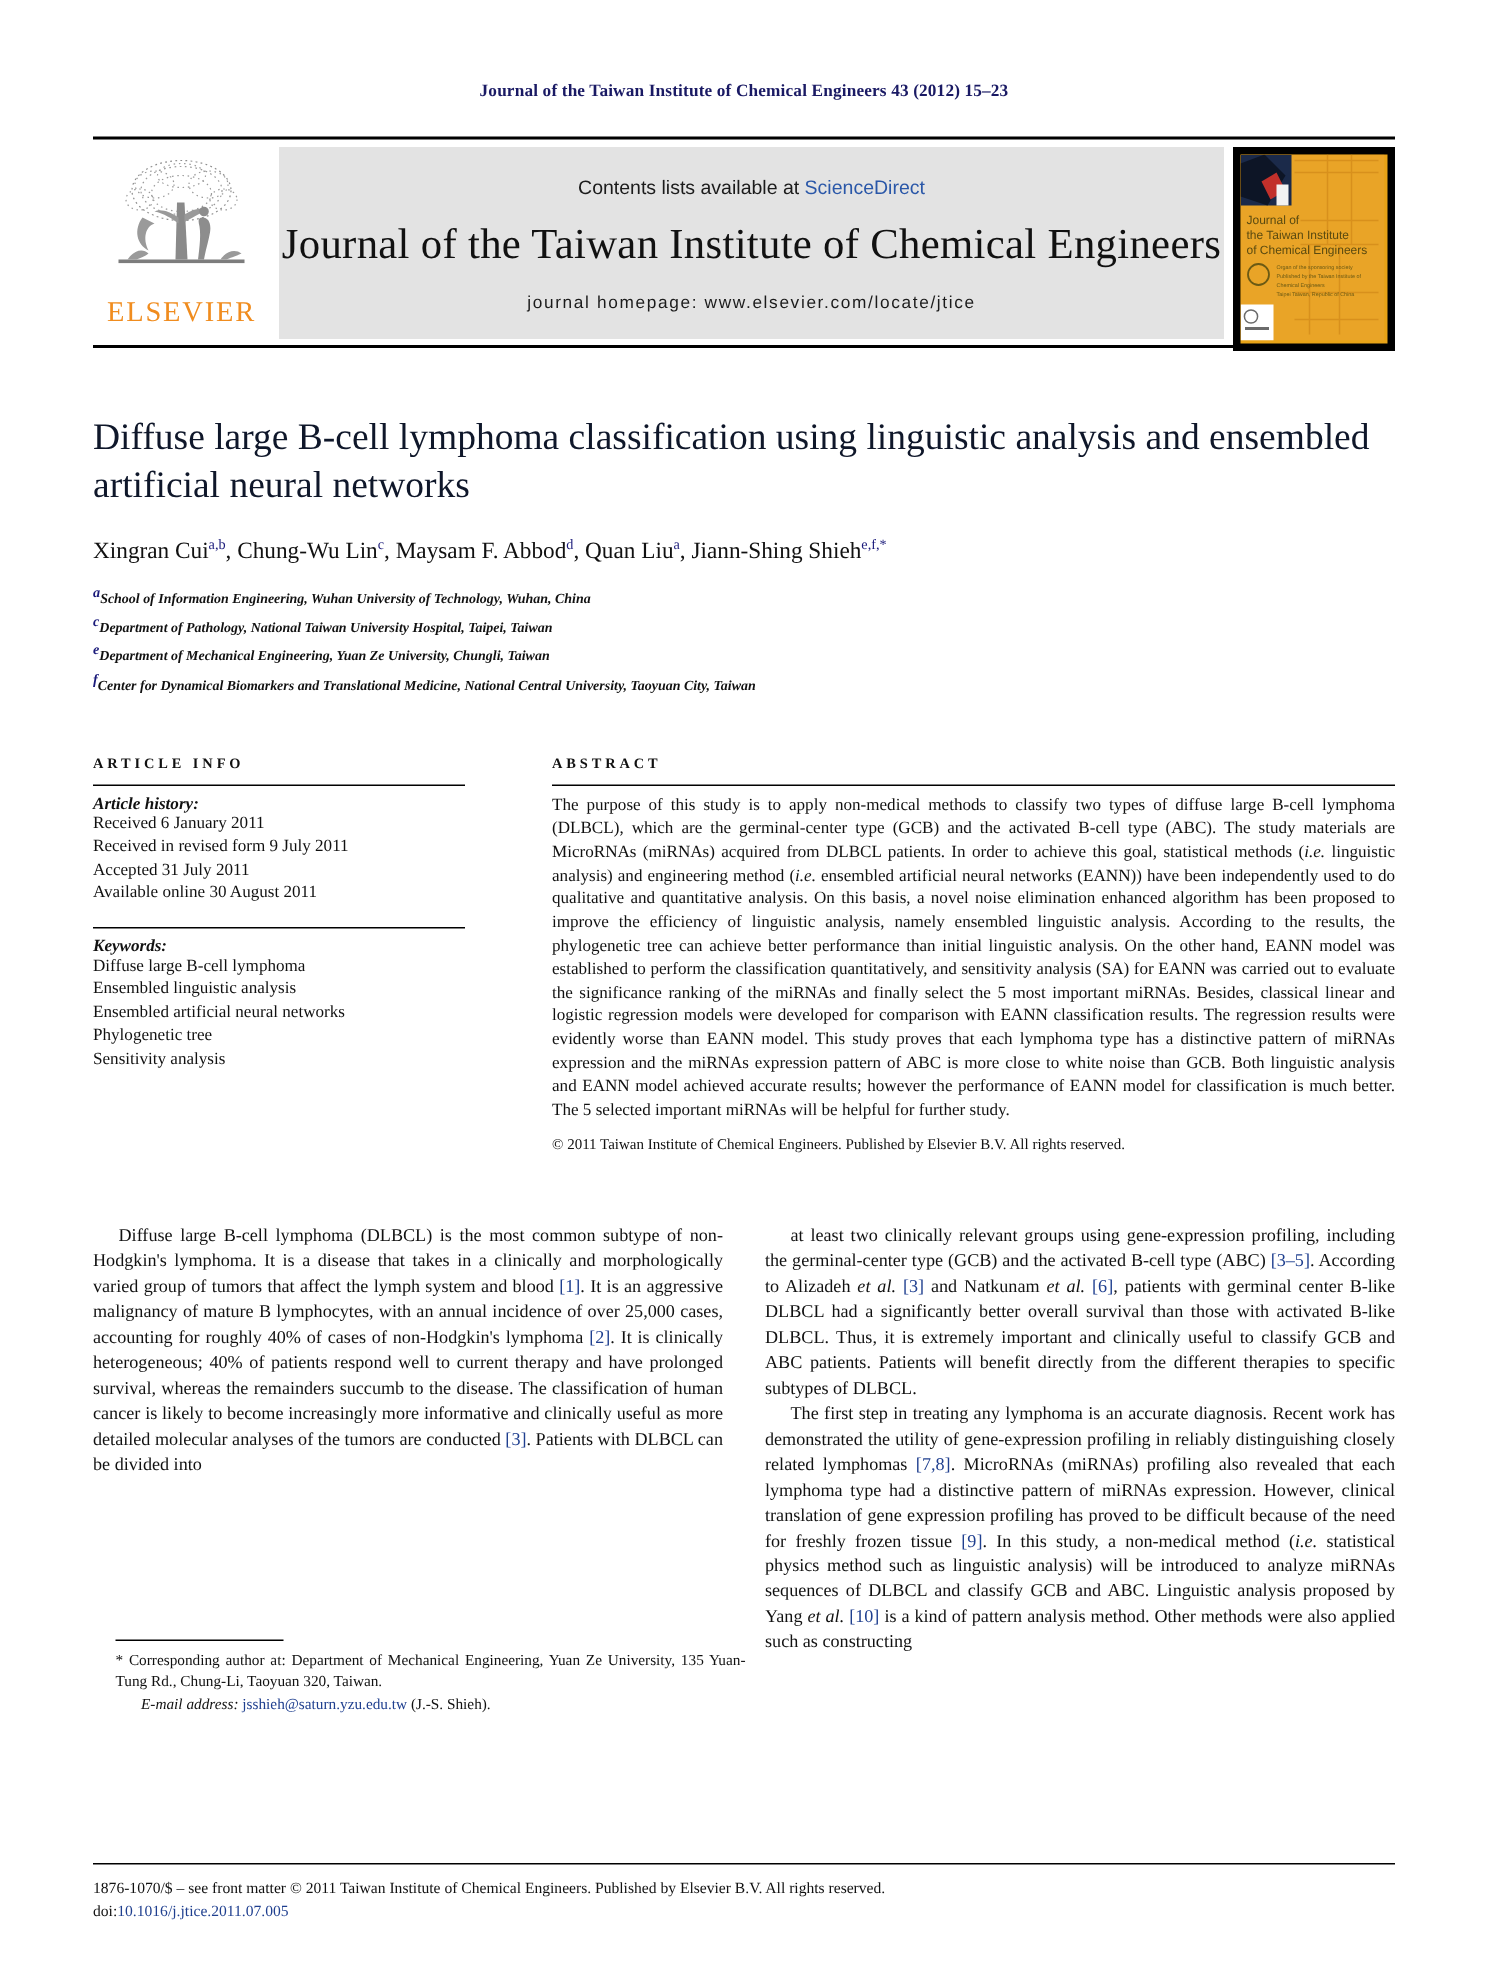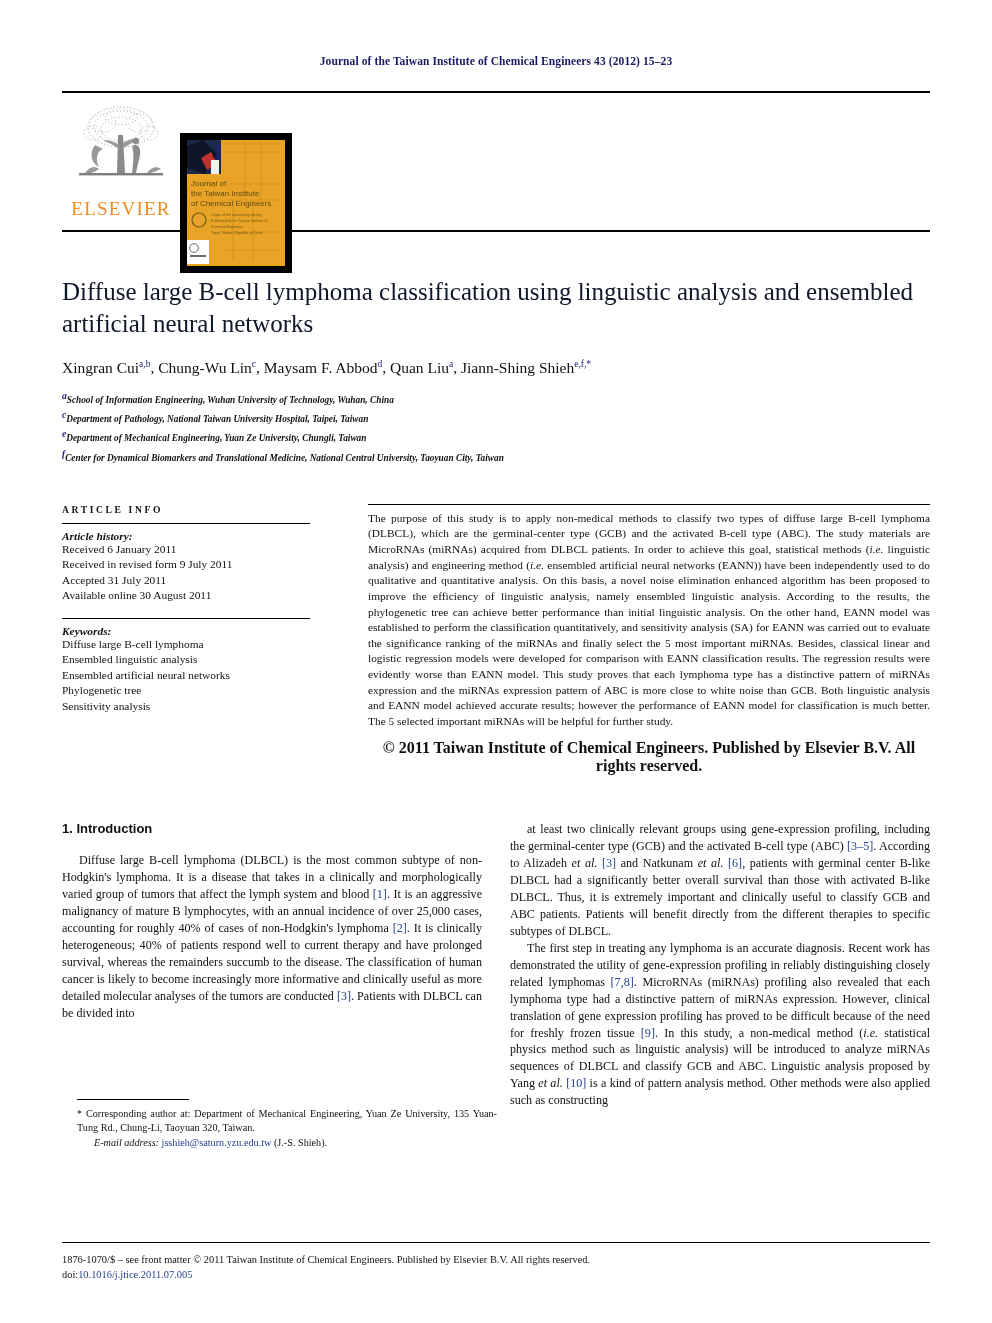--- a/index.html
+++ b/index.html
@@ -95,24 +95,23 @@
     font-family: "Liberation Sans", sans-serif;
     font-size: 11.5px;
     letter-spacing: 1.1px;
     color: #1b1b1b;
   }
   .cover-thumb {
     width: 98px;
     flex: 0 0 98px;
     height: 126px;
     position: relative;
-    border: 7px solid #000000;
+    border: 5px solid #000000;
     overflow: hidden;
     background: #E8A317;
-    margin-top: 35px;
   }
   .masthead-rule {
     border-bottom: 2px solid #000;
     margin-top: 4px;
   }
 
   
   .title {
     font-family: "Liberation Serif", serif;
     font-size: 25px;
@@ -174,25 +173,24 @@
 
   .abstract-text {
     font-family: "Liberation Serif", serif;
     font-size: 11.4px;
     line-height: 1.372;
     text-align: justify;
     color: #111;
   }
   .abstract-copy {
     font-family: "Liberation Serif", serif;
-    font-size: 16px;
-    text-align: center;
+    font-size: 10px;
+    text-align: left;
     margin-top: 9px;
     color: #111;
-    font-weight: bold;
   }
 
   
   .body-row {
     display: flex;
     margin-top: 46px;
   }
   .bcol { width: 420px; flex: 0 0 420px; position: relative; }
   .bgap { flex: 1 1 auto; }
 
@@ -293,20 +291,27 @@
             <circle cx="63" cy="40" r="3.2" fill="#8d8d8d"></circle>
 
             <rect x="6" y="72" width="84" height="2.4" fill="#7d7d7d"></rect>
             <path d="M12 72 C16 66 22 64 26 68 C24 70 20 71 18 72 Z" fill="#9a9a9a"></path>
             <path d="M74 72 C78 66 84 65 88 68 C84 70 80 71 78 72 Z" fill="#9a9a9a"></path>
           </g>
         </svg>
         <div class="elsevier-word">ELSEVIER</div>
       </div>
 
+      <div class="journal-band">
+        <div class="contents-line">
+          <span>Contents lists available at </span><span class="sciencedirect">ScienceDirect</span>
+        </div>
+        <div class="journal-title">Journal of the Taiwan Institute of Chemical Engineers</div>
+        <div class="homepage-line">journal homepage: www.elsevier.com/locate/jtice</div>
+      </div>
 
       <div class="cover-thumb">
         <svg width="96" height="124" viewBox="0 0 96 124">
           <rect x="0" y="0" width="96" height="124" fill="#E9A427"></rect>
           <rect x="0" y="0" width="34" height="34" fill="#1b2a4a"></rect>
           <path d="M0 6 L16 0 L30 14 L18 34 L0 28 Z" fill="#0d1526"></path>
           <path d="M14 18 L24 12 L30 24 L20 30 Z" fill="#c2302b"></path>
           <rect x="24" y="20" width="8" height="14" fill="#f2f2f2"></rect>
           <rect x="0" y="100" width="22" height="24" fill="#ffffff"></rect>
           <g fill="none" stroke="#d8901c" stroke-width="1">
@@ -369,29 +374,29 @@
         <div class="meta-line">Diffuse large B-cell lymphoma</div>
         <div class="meta-line">Ensembled linguistic analysis</div>
         <div class="meta-line">Ensembled artificial neural networks</div>
         <div class="meta-line">Phylogenetic tree</div>
         <div class="meta-line">Sensitivity analysis</div>
       </div>
 
       <div class="col-gap"></div>
 
       <div class="col-right">
+        <div class="sec-head">ABSTRACT</div>
         <div class="hr-thin"></div>
         <div class="abstract-text">The purpose of this study is to apply non-medical methods to classify two types of diffuse large B-cell lymphoma (DLBCL), which are the germinal-center type (GCB) and the activated B-cell type (ABC). The study materials are MicroRNAs (miRNAs) acquired from DLBCL patients. In order to achieve this goal, statistical methods (<span class="it">i.e.</span> linguistic analysis) and engineering method (<span class="it">i.e.</span> ensembled artificial neural networks (EANN)) have been independently used to do qualitative and quantitative analysis. On this basis, a novel noise elimination enhanced algorithm has been proposed to improve the efficiency of linguistic analysis, namely ensembled linguistic analysis. According to the results, the phylogenetic tree can achieve better performance than initial linguistic analysis. On the other hand, EANN model was established to perform the classification quantitatively, and sensitivity analysis (SA) for EANN was carried out to evaluate the significance ranking of the miRNAs and finally select the 5 most important miRNAs. Besides, classical linear and logistic regression models were developed for comparison with EANN classification results. The regression results were evidently worse than EANN model. This study proves that each lymphoma type has a distinctive pattern of miRNAs expression and the miRNAs expression pattern of ABC is more close to white noise than GCB. Both linguistic analysis and EANN model achieved accurate results; however the performance of EANN model for classification is much better. The 5 selected important miRNAs will be helpful for further study.</div>
         <div class="abstract-copy">© 2011 Taiwan Institute of Chemical Engineers. Published by Elsevier B.V. All rights reserved.</div>
       </div>
     </div>
 
     <div class="body-row">
       <div class="bcol">
-        <div class="h2">1. Introduction</div>
         <p class="para">Diffuse large B-cell lymphoma (DLBCL) is the most common subtype of non-Hodgkin's lymphoma. It is a disease that takes in a clinically and morphologically varied group of tumors that affect the lymph system and blood <span class="ref">[1]</span>. It is an aggressive malignancy of mature B lymphocytes, with an annual incidence of over 25,000 cases, accounting for roughly 40% of cases of non-Hodgkin's lymphoma <span class="ref">[2]</span>. It is clinically heterogeneous; 40% of patients respond well to current therapy and have prolonged survival, whereas the remainders succumb to the disease. The classification of human cancer is likely to become increasingly more informative and clinically useful as more detailed molecular analyses of the tumors are conducted <span class="ref">[3]</span>. Patients with DLBCL can be divided into</p>
 
         <div class="footnote-wrap">
           <div class="fn-rule"></div>
           <div class="fn lead">* Corresponding author at: Department of Mechanical Engineering, Yuan Ze University, 135 Yuan-Tung Rd., Chung-Li, Taoyuan 320, Taiwan.</div>
           <div class="fn fn-email">
             <span class="mail-it">E-mail address:</span>
             <span class="link">jsshieh@saturn.yzu.edu.tw</span>
             <span>(J.-S. Shieh).</span>
           </div>

